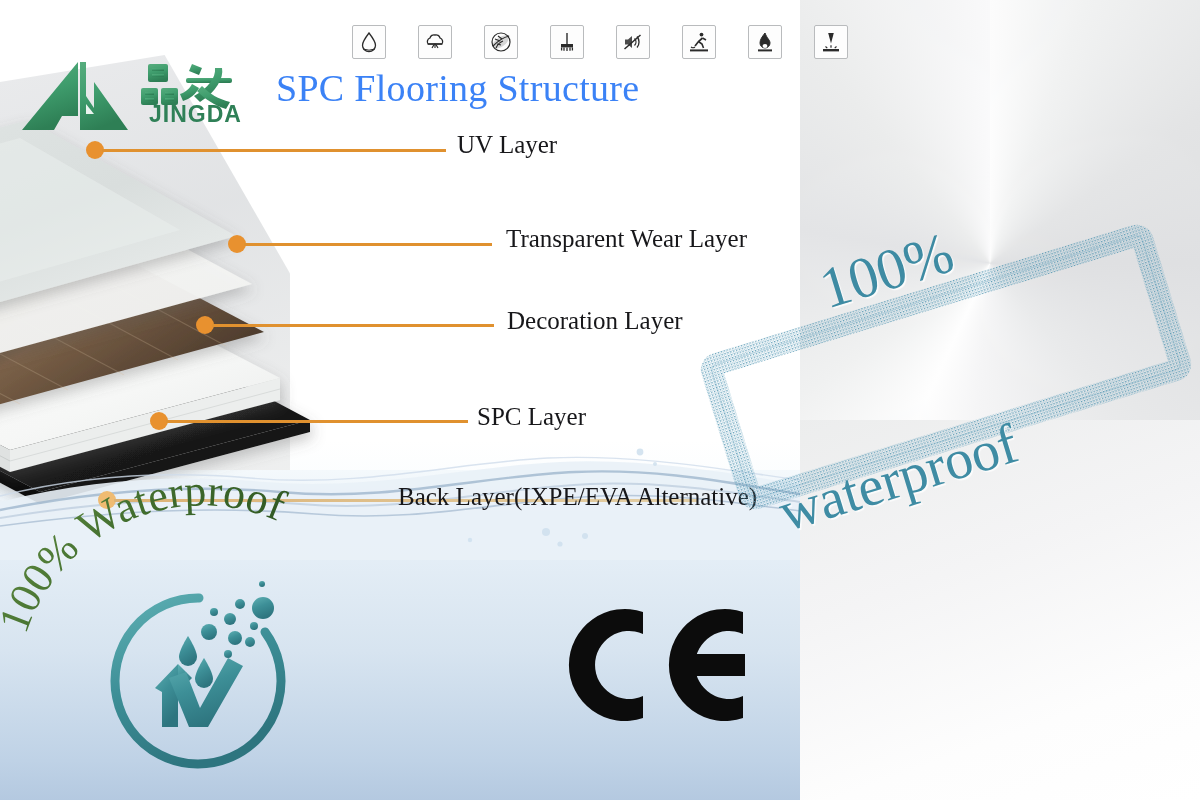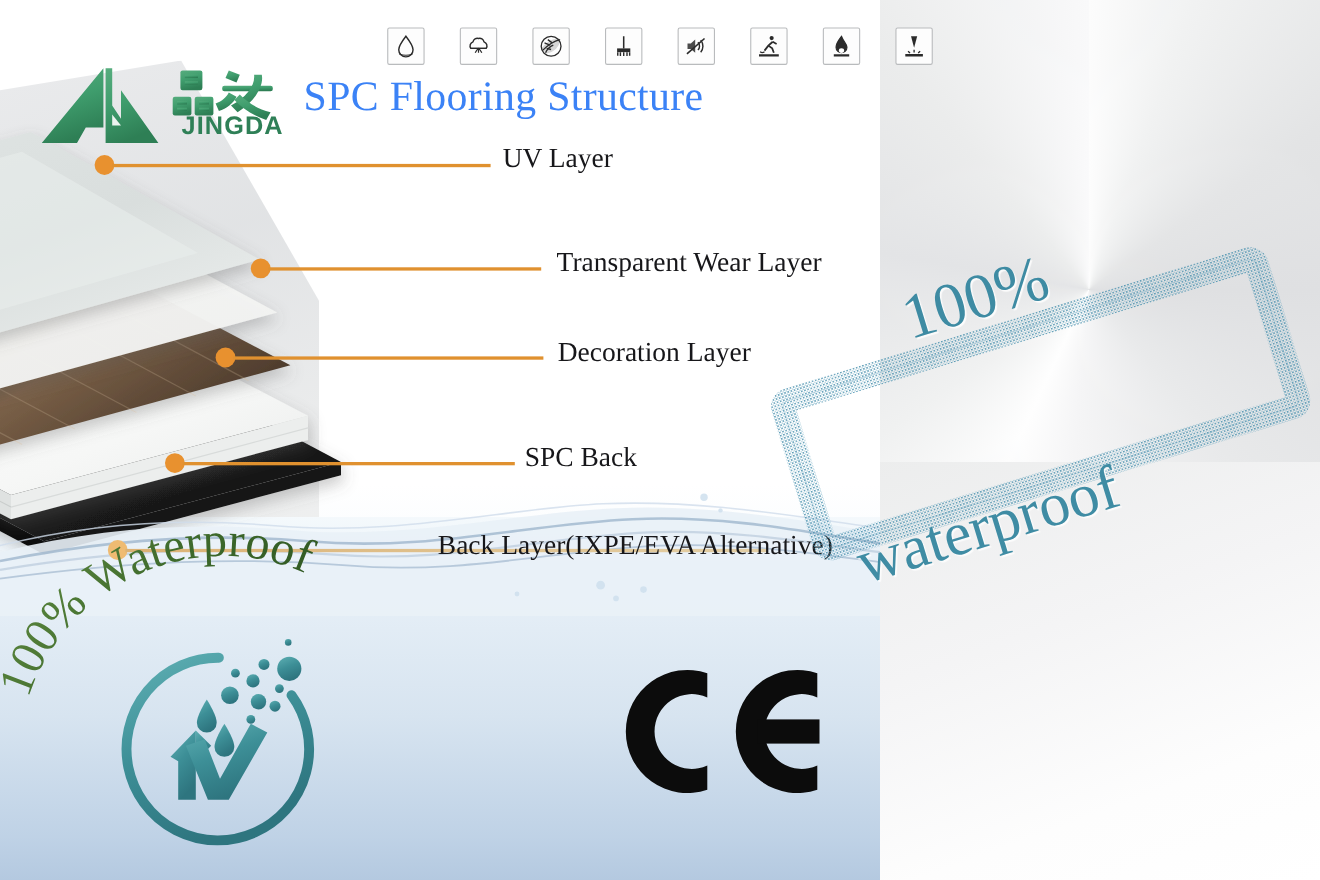--- a/index.html
+++ b/index.html
@@ -75,21 +75,21 @@
     position:absolute; color:#17171a; white-space:nowrap;
     font-family:"Liberation Serif", serif;
   }
 
   
   .title{
     position:absolute; left:276px; top:66px;
     font-size:38px; color:#3b82f6; letter-spacing:.3px;
     font-family:"Liberation Serif", serif;
   }
-  .logo{ position:absolute; left:32px; top:52px; width:250px; height:92px; }
+  .logo{ position:absolute; left:16px; top:52px; width:250px; height:92px; }
   .logo svg{ display:block; }
 
   
   .icons{ position:absolute; left:352px; top:25px; display:flex; gap:32px; }
   .icon-box{
     width:34px; height:34px; border:1px solid #b9bbbd; background:#fdfdfd;
     border-radius:2px; display:flex; align-items:center; justify-content:center;
   }
   .icon-box svg{ display:block; }
 
@@ -245,21 +245,21 @@
       <span class="line"></span>
     </div>
     <div class="leader" style="left:98px; top:489px; width:600px;">
       <span class="dot pale"></span>
       <span class="line pale"></span>
     </div>
 
     <div class="lbl" style="left:457px; top:131px; font-size:25px;">UV Layer</div>
     <div class="lbl" style="left:507px; top:307px; font-size:25px;">Decoration Layer</div>
     <div class="lbl" style="left:506px; top:225px; font-size:25px;">Transparent Wear Layer</div>
-    <div class="lbl" style="left:477px; top:403px; font-size:25px;">SPC Back</div>
+    <div class="lbl" style="left:477px; top:403px; font-size:25px;">SPC Layer</div>
     <div class="lbl" style="left:398px; top:483px; font-size:25px;">Back Layer(IXPE/EVA Alternative)</div>
 
     <div class="badge">
       <svg width="380" height="250" viewBox="0 0 380 250">
         <defs>
           <linearGradient id="gTeal" x1="0" y1="0" x2="0.4" y2="1">
             <stop offset="0%" stop-color="#5fb0b4"></stop>
             <stop offset="50%" stop-color="#3d8f97"></stop>
             <stop offset="100%" stop-color="#2e757f"></stop>
           </linearGradient>

